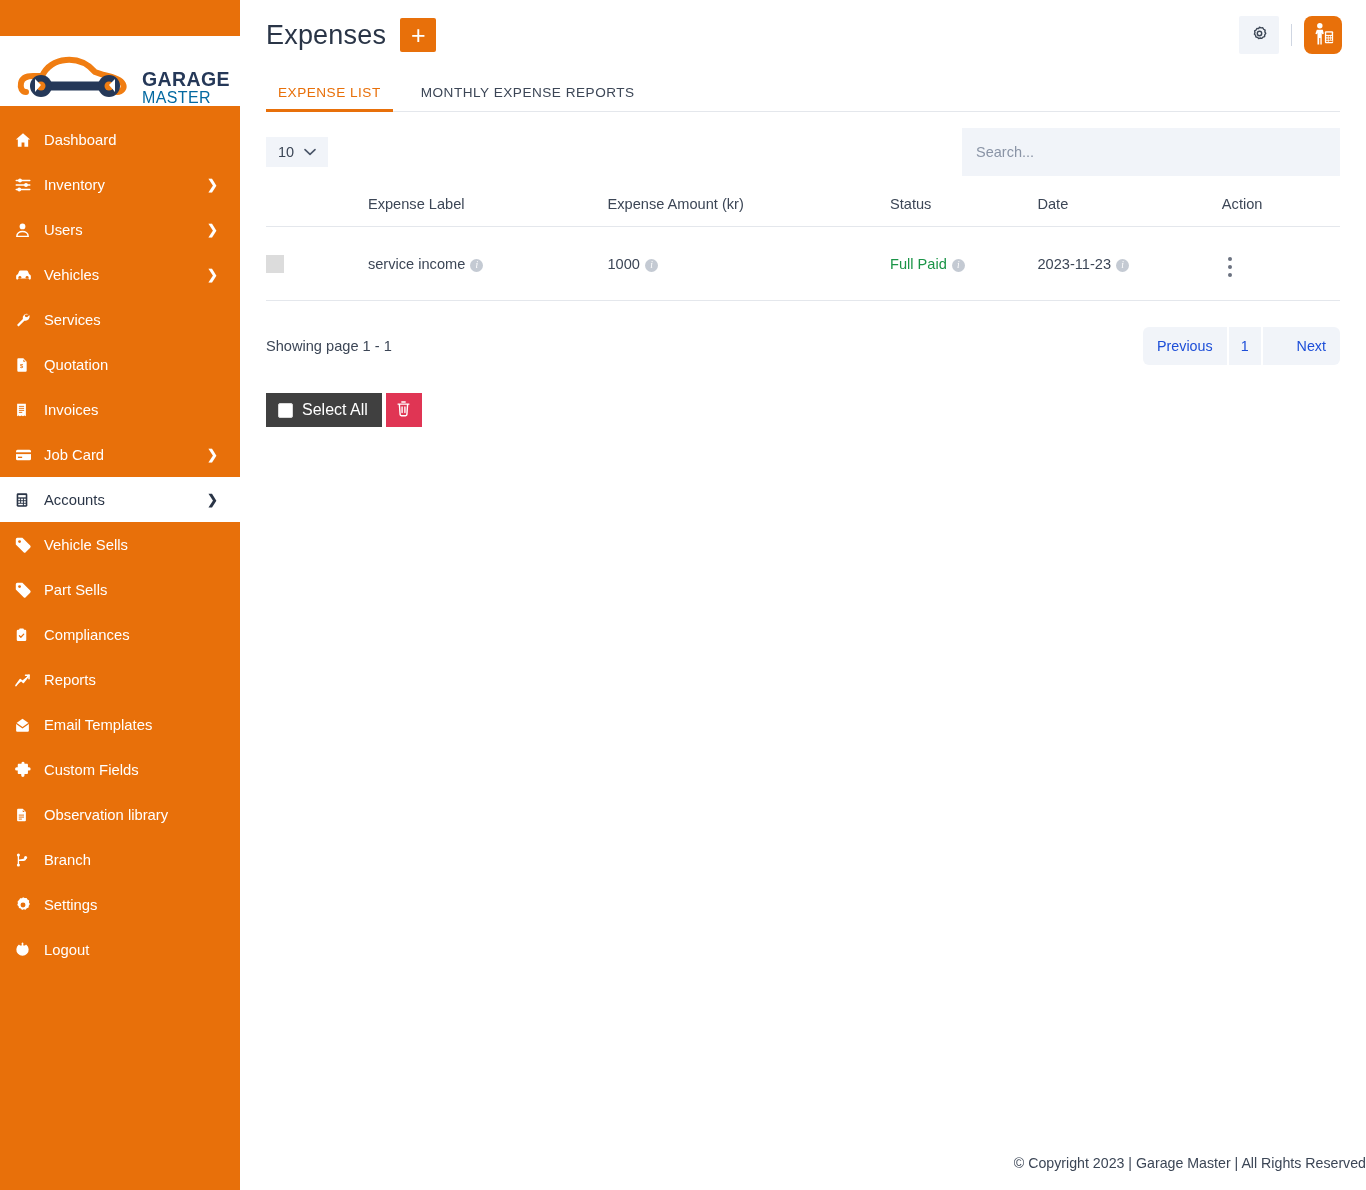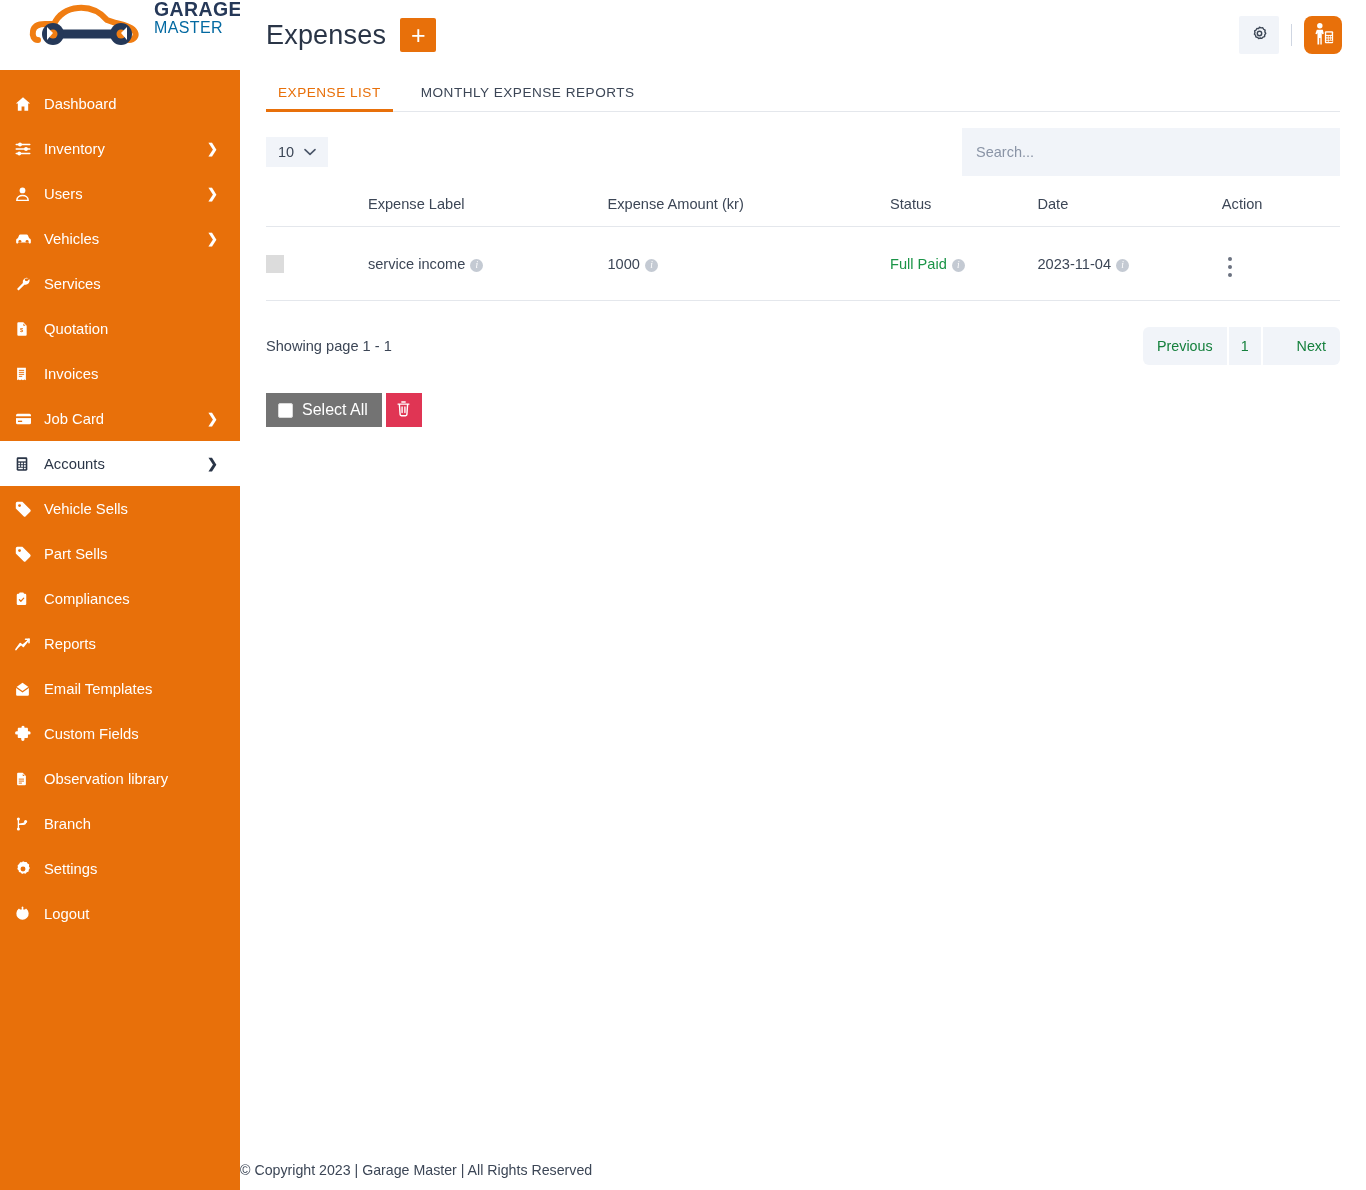--- a/index.html
+++ b/index.html
@@ -17,23 +17,24 @@
     width: 240px;
     min-width: 240px;
     height: 1190px;
     background: #e8700a;
     position: relative;
   }
   .logo-box {
     height: 70px;
     background: #ffffff;
     display: flex;
-    align-items: flex-start;
-    padding-left: 28px;
+    align-items: flex-end;
+    padding-left: 16px;
     gap: 6px;
+    margin-top: 36px;
   }
   .logo-mark { width: 120px; height: 54px; flex: 0 0 auto; }
   .logo-text { display: flex; flex-direction: column; line-height: 1.02; }
   .logo-text .l1 {
     font-size: 19.5px; font-weight: bold; color: #253858; letter-spacing: .4px;
   }
   .logo-text .l2 {
     font-size: 16px; font-weight: normal; color: #0369a1; letter-spacing: .4px;
   }
 
@@ -164,46 +165,46 @@
   .kebab i { width: 4px; height: 4px; background: #6b7280; border-radius: 50%; display: block; }
 
   .pager-row {
     display: flex; align-items: center; justify-content: space-between;
     margin-top: 26px;
   }
   .showing { font-size: 14.6px; color: #3c4656; }
   .pager { display: flex; align-items: center; gap: 2px; }
   .pg-btn {
     background: #f1f4f9; border: none; cursor: pointer;
-    font-size: 14.3px; color: #15803d; padding: 11px 14px;
+    font-size: 14.3px; color: #1d4ed8; padding: 11px 14px;
     font-family: "Liberation Sans", sans-serif;
   }
   .pg-btn.prev { border-radius: 6px 0 0 6px; }
   .pg-btn.next { border-radius: 0 6px 6px 0; padding-left: 34px; }
   .pg-btn.num { padding: 11px 12px; }
 
   .bulk-row { display: flex; align-items: center; gap: 4px; margin-top: 28px; }
   .select-all-btn {
-    background: #737373; color: #fff; border: none; cursor: pointer;
+    background: #404040; color: #fff; border: none; cursor: pointer;
     height: 34px; display: inline-flex; align-items: center; gap: 9px;
     padding: 0 14px 0 12px; font-size: 16px;
     font-family: "Liberation Sans", sans-serif;
   }
   .select-all-btn .cb {
     width: 15px; height: 15px; background: #fff; border: 1px solid #d9d9d9;
     display: inline-block; border-radius: 2px;
   }
   .delete-btn {
     background: #e03554; border: none; cursor: pointer; height: 34px; width: 36px;
     display: inline-flex; align-items: center; justify-content: center;
   }
 
   .footer {
-    position: absolute; left: 0; right: 0; bottom: 0; height: 40px;
-    display: flex; align-items: center; justify-content: flex-start;
+    position: absolute; left: 0; right: 0; bottom: 7px; height: 40px;
+    display: flex; align-items: center; justify-content: flex-end;
     font-size: 14.2px; color: #3c4656;
   }
 </style>
 </head>
 <body>
 
 <div class="app">
 
   <aside class="sidebar">
 
@@ -491,21 +492,21 @@
             <th class="col-date">Date</th>
             <th class="col-action">Action</th>
           </tr>
         </thead>
         <tbody id="tbody-root">
             <tr>
               <td class="col-check"><span class="row-check"></span></td>
               <td class="col-label"><span>service income</span><span class="info-i">i</span></td>
               <td class="col-amount"><span>1000</span><span class="info-i">i</span></td>
               <td class="col-status"><span class="status-paid">Full Paid</span><span class="info-i">i</span></td>
-              <td class="col-date"><span>2023-11-04</span><span class="info-i">i</span></td>
+              <td class="col-date"><span>2023-11-23</span><span class="info-i">i</span></td>
               <td class="col-action"><span class="kebab">
                   <i></i>
                   <i></i>
                   <i></i>
                 </span></td>
             </tr>
           </tbody>
       </table>
 
       <div class="pager-row">

